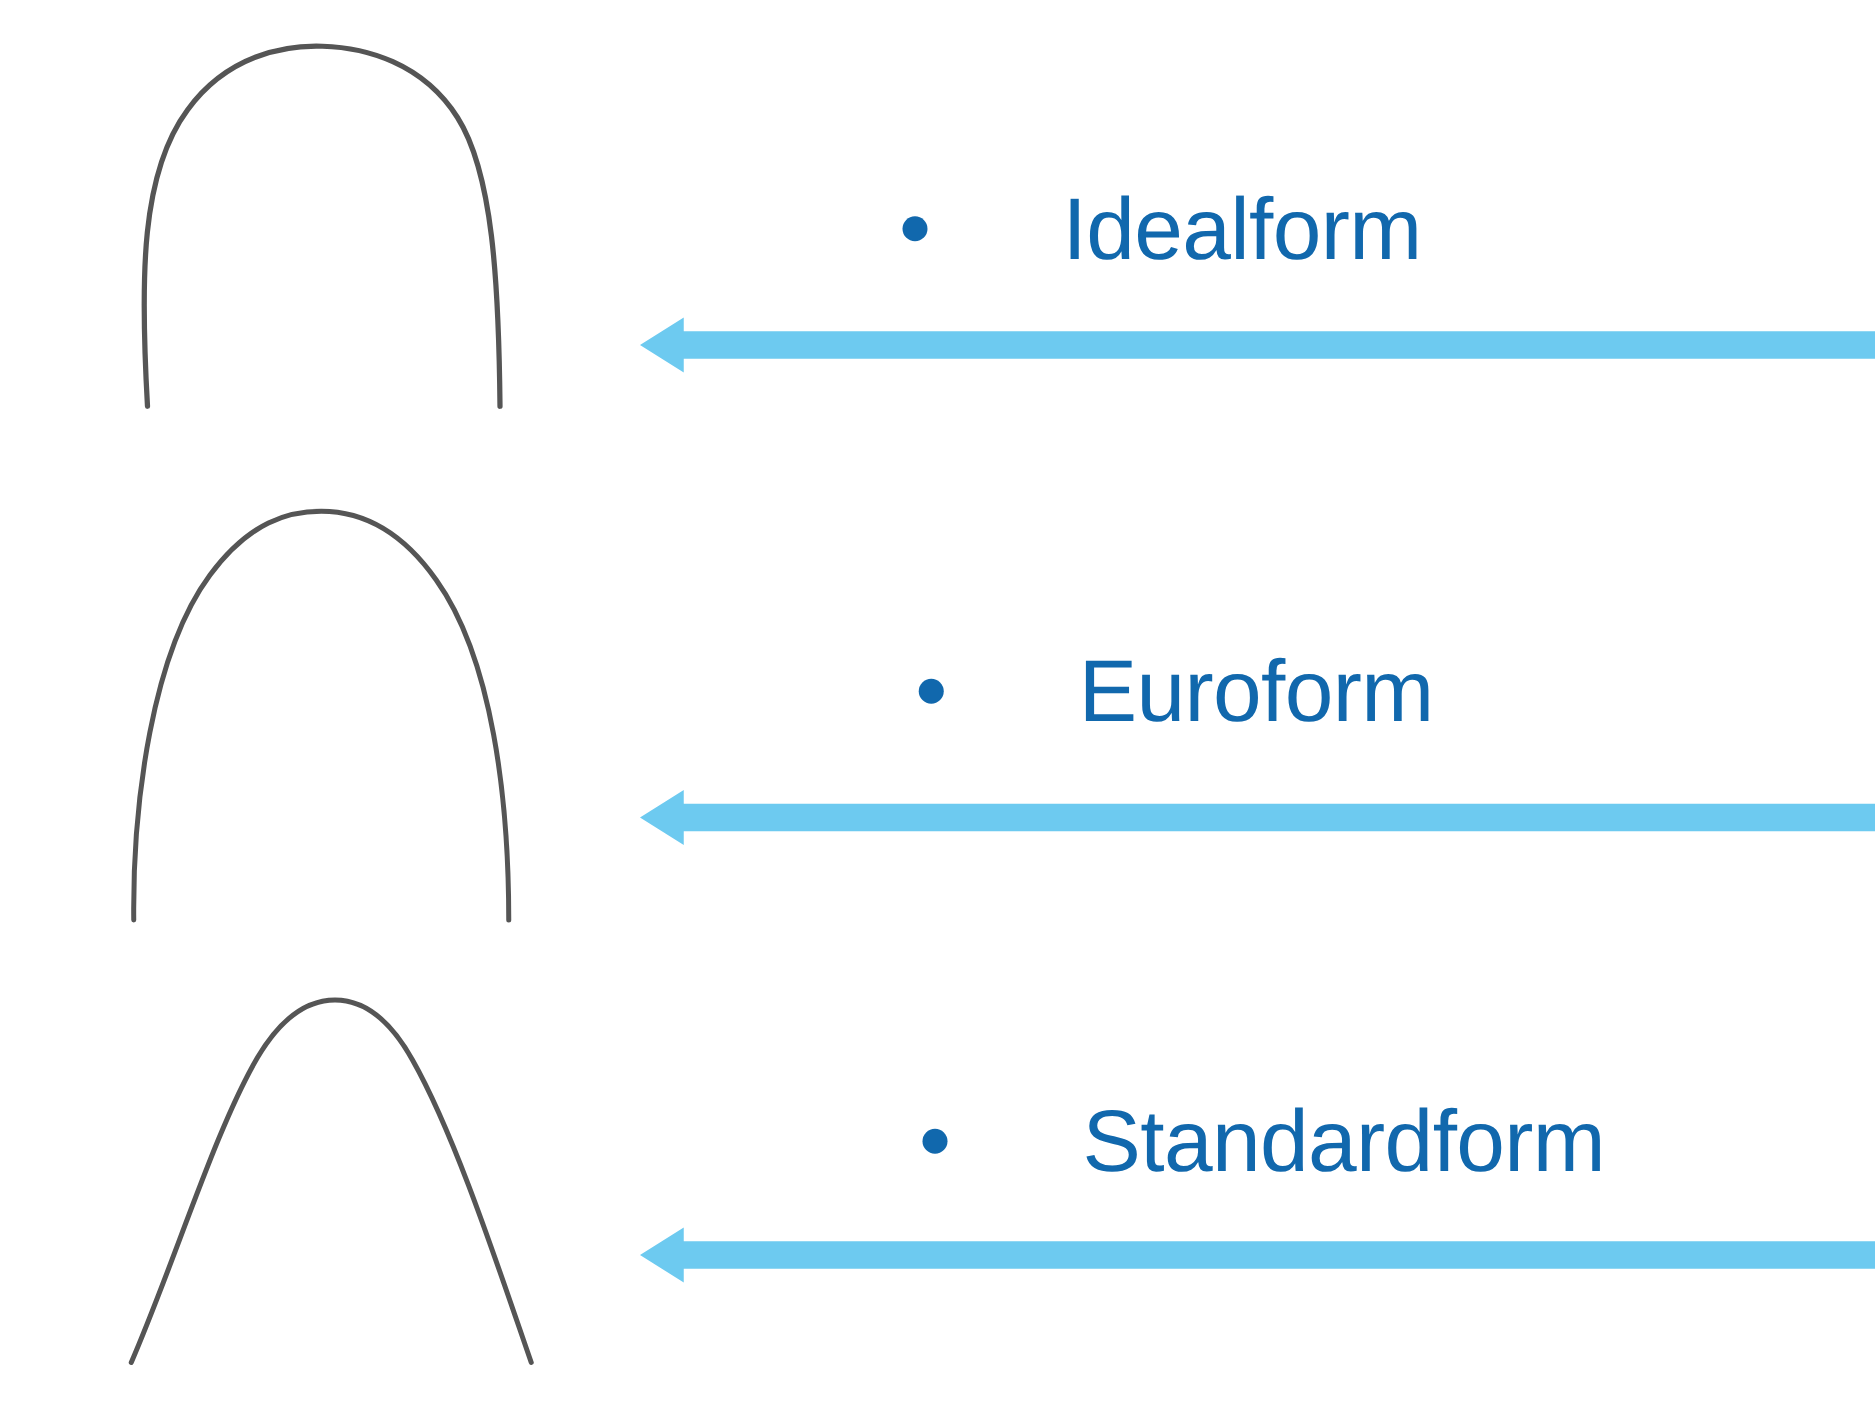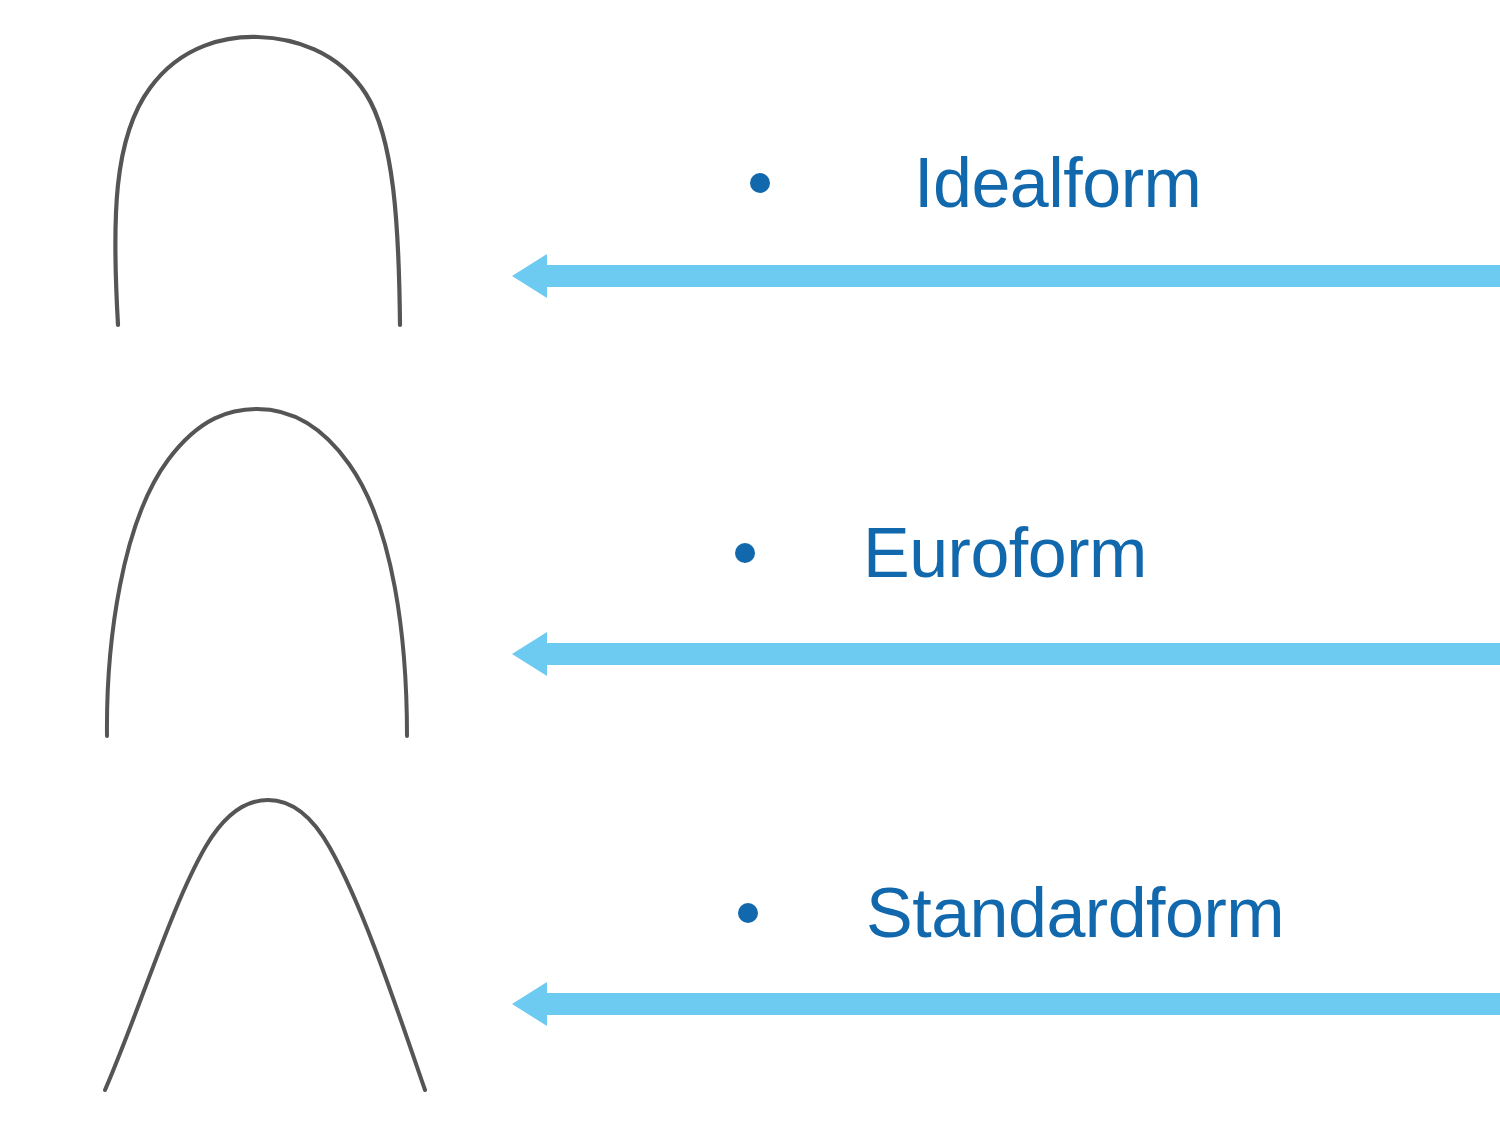--- a/index.html
+++ b/index.html
@@ -75,21 +75,21 @@
   }
   .bullet-label {
     font-size: 70px;
     font-weight: 400;
     color: #1168AD;
     letter-spacing: -0.5px;
     line-height: 1;
     margin-left: 108px;
   }
 
-  #label-row-idealform    { left: 750px;  top: 148px; gap: 36px; }
+  #label-row-idealform    { left: 722px;  top: 148px; }
   #label-row-euroform     { left: 735px;  top: 518px; text-align: center; }
   #label-row-standardform { left: 738px;  top: 878px; }
 </style>
 </head>
 <body>
 
 <div id="slide">
 
   <div class="arch-figure" id="arch-idealform">
     <svg viewBox="0 0 500 320" preserveAspectRatio="none">

